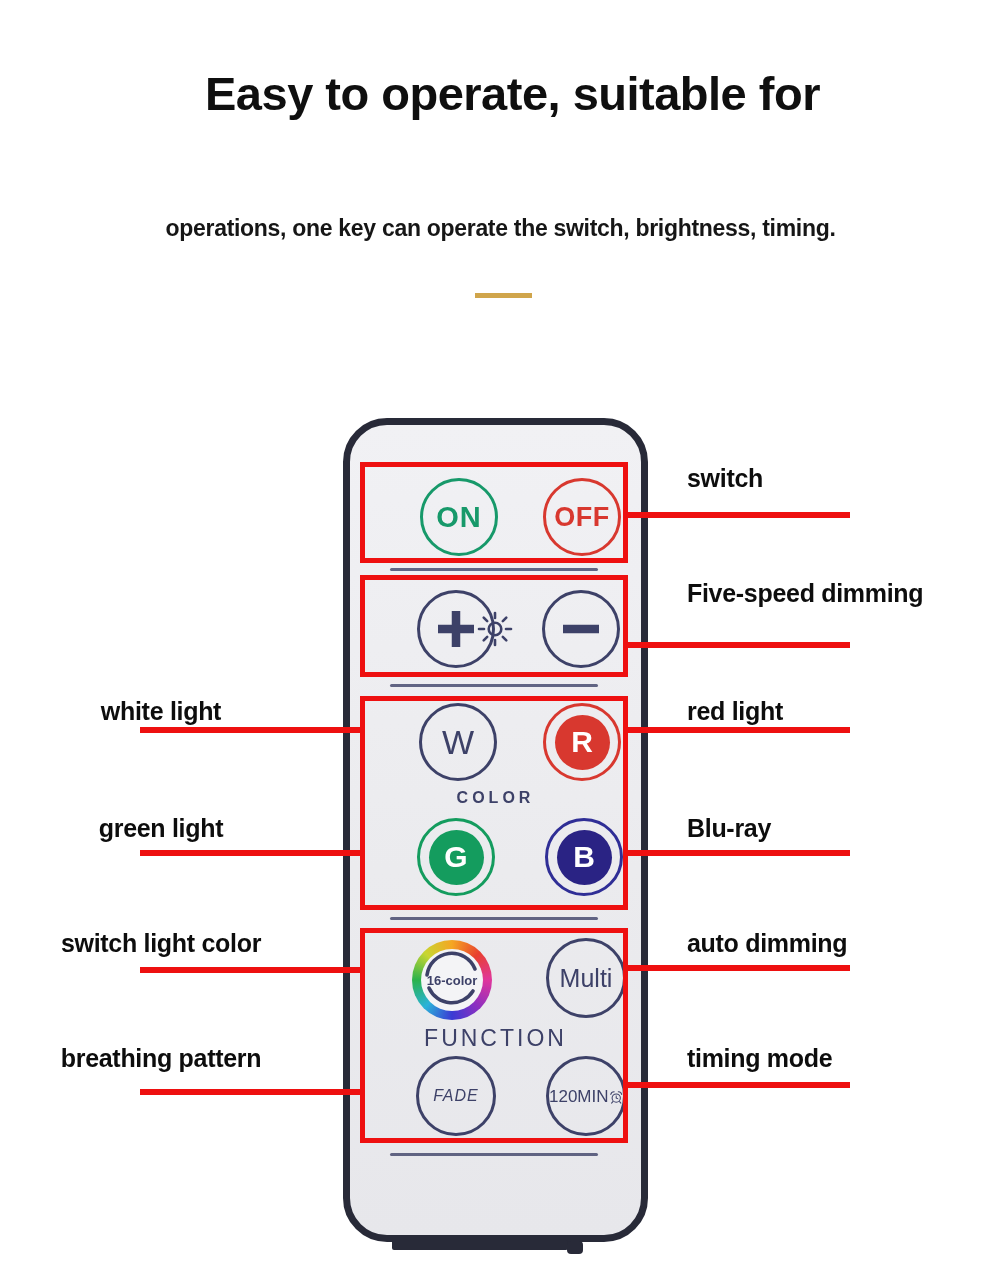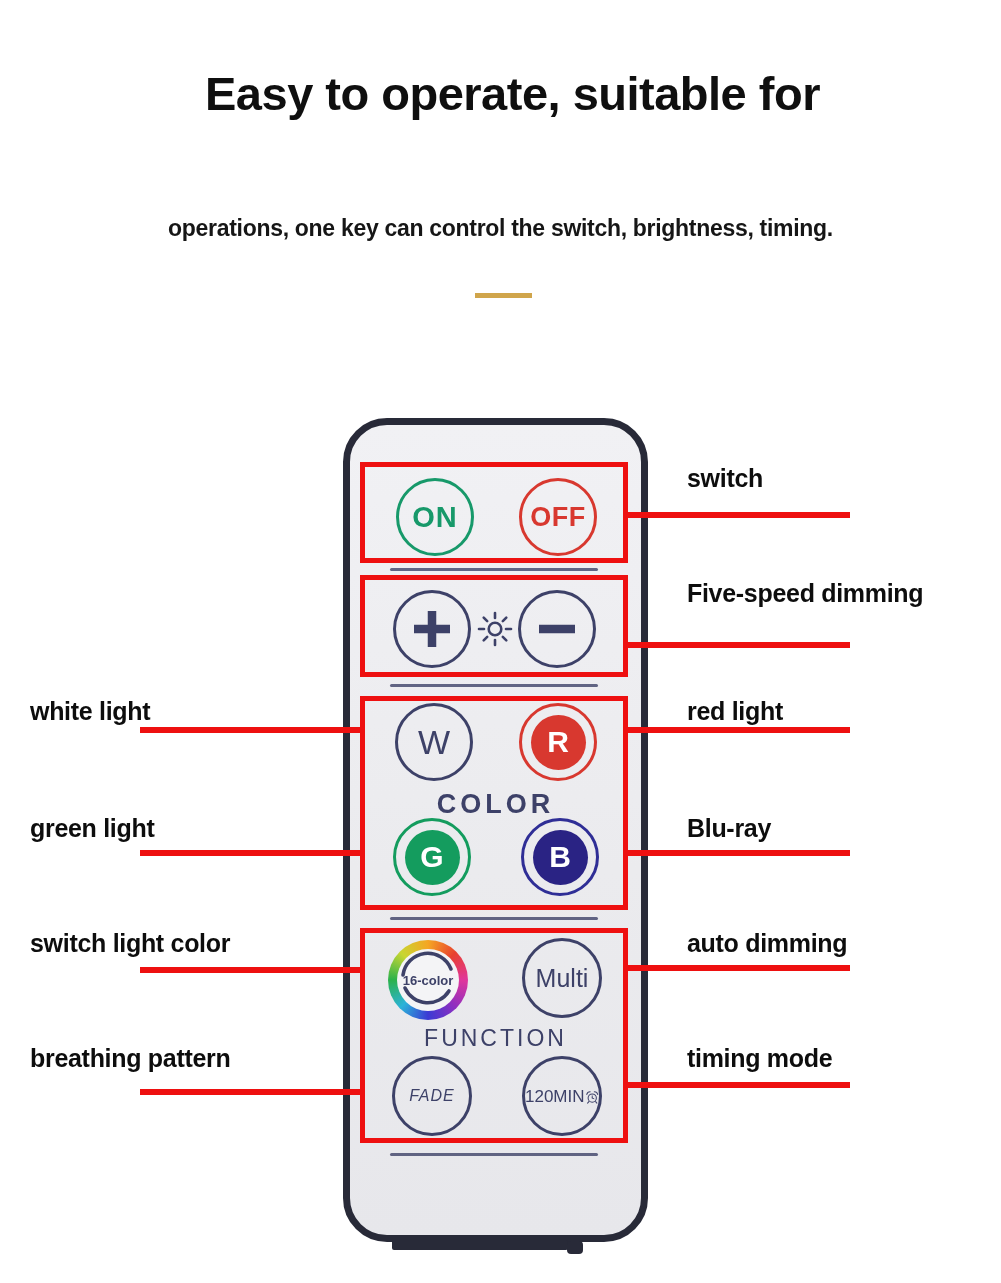--- a/index.html
+++ b/index.html
@@ -39,21 +39,21 @@
     background:var(--remote-border,#282a38);border-radius:4px;
   }
   .divider{
     position:absolute;left:390px;width:208px;height:3px;
     background:var(--navy,#3d4168);opacity:.8;border-radius:2px;
   }
 
   
   .btn{
     position:absolute;width:78px;height:78px;border-radius:50%;
-    box-sizing:border-box;display:flex;align-items:center;justify-content:center;
+    box-sizing:border-box;display:flex;align-items:center;justify-content:center;margin-left:24px;
   }
   .ring-navy{border:3px solid var(--navy,#3d4168);color:var(--navy,#3d4168);}
   .btn-on{left:396px;top:478px;border:3.5px solid var(--green,#17996a);
           color:var(--green,#17996a);font-size:29px;font-weight:bold;letter-spacing:1px;}
   .btn-off{left:519px;top:478px;border:3.5px solid var(--btn-red,#d8382f);
           color:var(--btn-red,#d8382f);font-size:27px;font-weight:bold;letter-spacing:.5px;}
   .btn-plus{left:393px;top:590px;}
   .btn-minus{left:518px;top:590px;}
   .sun{position:absolute;left:477px;top:611px;width:36px;height:36px;}
   .btn-w{left:395px;top:703px;font-size:34px;}
@@ -62,21 +62,21 @@
   .btn-b{left:521px;top:818px;border:3px solid var(--blue-ring,#2f2e96);}
   .fill{width:55px;height:55px;border-radius:50%;display:flex;align-items:center;
         justify-content:center;color:#fff;font-size:30px;font-weight:bold;}
   .fill-r{background:var(--btn-red,#d8382f);}
   .fill-g{background:var(--btn-green,#149c5e);}
   .fill-b{background:var(--btn-blue,#2a2384);}
   .section-word{
     position:absolute;left:343px;width:305px;text-align:center;
     color:var(--navy,#3d4168);font-weight:600;
   }
-  .word-color{top:789px;font-size:27px;letter-spacing:4px;}
+  .word-color{top:789px;font-size:16px;letter-spacing:4px;}
   .word-function{top:1025px;font-size:23px;letter-spacing:3px;font-weight:normal;}
 
   .btn-16{left:388px;top:940px;width:80px;height:80px;border:none;
     background:conic-gradient(from -90deg,
       #2bb24c,#c8d632,#f5a623,#e8402f,#e0369c,#8e2fc0,#3b3bd4,#2bb3d9,#2bb24c);}
   .btn-16 .inner-white{
     position:absolute;left:9px;top:9px;width:62px;height:62px;border-radius:50%;
     background:#f4f4f6;display:flex;align-items:center;justify-content:center;
   }
   .btn-16 .label16{font-size:13px;font-weight:600;color:var(--navy,#3d4168);z-index:2;}
@@ -93,30 +93,30 @@
   .box-color{left:360px;top:696px;width:268px;height:214px;}
   .box-func{left:360px;top:928px;width:268px;height:215px;}
 
   .rline{position:absolute;height:6px;background:var(--accent-red,#ee1010);}
   .rline.right{left:624px;width:226px;}
   .rline.left{left:140px;width:224px;}
 
   .lbl{position:absolute;font-size:25px;font-weight:bold;color:var(--text-black,#0d0d0d);
        letter-spacing:-0.3px;white-space:nowrap;}
   .lbl.right{left:687px;}
-  .lbl.left{left:30px;width:262px;text-align:left;}
+  .lbl.left{left:30px;width:262px;text-align:center;}
 </style>
 </head>
 <body>
 
 <h1 class="title">
   <span style="display:block">Easy to operate, suitable for</span>
 </h1>
 <p class="subtitle">
-  <span style="display:block">operations, one key can control the switch, brightness, timing.</span>
+  <span style="display:block">operations, one key can operate the switch, brightness, timing.</span>
 </p>
 <div class="gold-bar"></div>
 
 <div class="remote"></div>
 <div class="bottom-bar"></div>
 <div class="bottom-knob"></div>
 
 <div class="divider" style="top:568px"></div>
 <div class="divider" style="top:684px"></div>
 <div class="divider" style="top:917px"></div>

